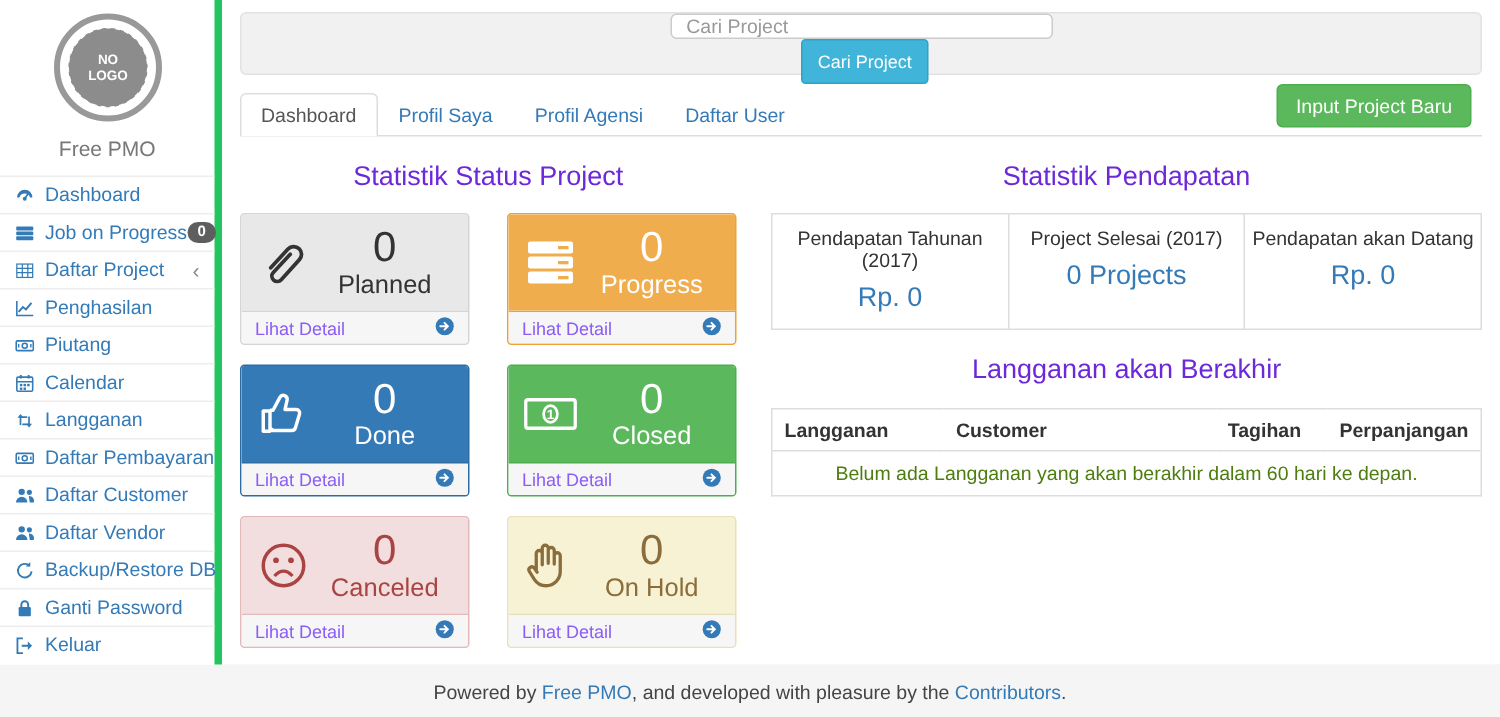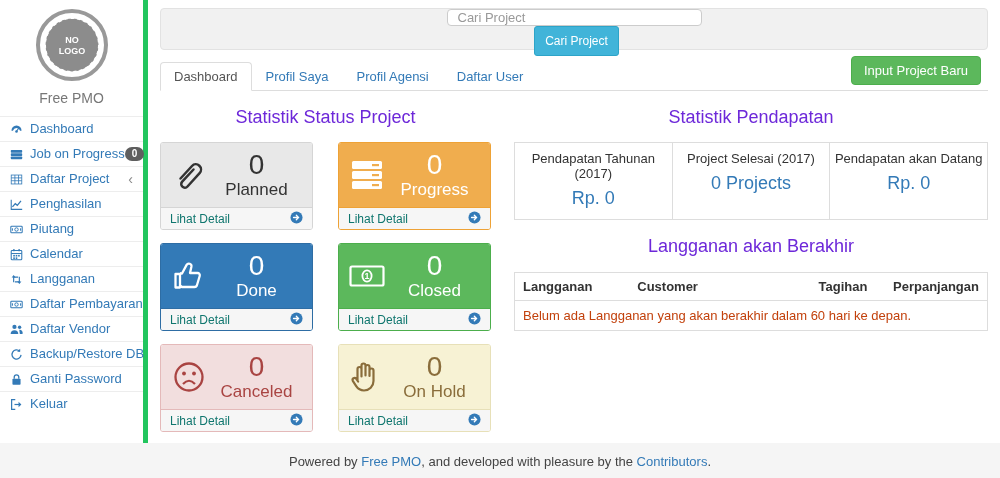--- a/index.html
+++ b/index.html
@@ -59,39 +59,39 @@
   .status-card { border:1px solid var(--bd); border-radius:3px; overflow:hidden; background:#fff; }
   .sc-body { height:64px; display:flex; align-items:center; padding:0 10px; background:var(--bg); color:var(--fg); }
   .sc-icon { width:40px; flex-shrink:0; display:flex; align-items:center; }
   .sc-icon svg { width:36px; height:36px; }
   .sc-right { flex:1; text-align:center; }
   .sc-value { font-size:28px; line-height:1.05; }
   .sc-label { font-size:17px; line-height:1.2; }
   .sc-footer {
     background:#f6f6f6; border-top:1px solid var(--bd); padding:4px 9px;
     display:flex; align-items:center; justify-content:space-between;
-    font-size:12px; color:#0f766e; cursor:pointer; height:22px;
+    font-size:12px; color:#8b5cf6; cursor:pointer; height:22px;
   }
   .theme-default { --bd:#d5d5d5; --bg:#e8e8e8; --fg:#333; }
   .theme-warning { --bd:#eea236; --bg:#f0ad4e; --fg:#fff; }
   .theme-primary { --bd:#2e6da4; --bg:#337ab7; --fg:#fff; }
   .theme-success { --bd:#4cae4c; --bg:#5cb85c; --fg:#fff; }
   .theme-danger  { --bd:#e4b9b9; --bg:#f2dede; --fg:#a94442; }
   .theme-hold    { --bd:#e7e0b8; --bg:#f7f2d4; --fg:#8a6d3b; }
 
   
   .income-table { width:100%; border-collapse:collapse;border-radius:27px; }
   .income-table td { border:1px solid #ddd; text-align:center; padding:8px 4px 10px; width:33.33%; vertical-align:top; }
   .stat-label { font-size:13px; color:#333; margin-bottom:7px; }
   .stat-value { font-size:18px; color:#337ab7; }
 
   .subs-title { margin:16px 0 15px; }
   .subs-table { width:100%; border-collapse:collapse; border:1px solid #ddd; }
   .subs-table th { text-align:left; font-size:13px; color:#333; padding:6px 8px; border-bottom:1px solid #ddd; font-weight:bold; }
-  .subs-table td { font-size:13px; color:#c2410c; padding:7px 8px; }
+  .subs-table td { font-size:13px; color:#4d7c0f; padding:7px 23px;text-align:center; }
 
   
   .footer { height:35px; background:#f5f5f5; text-align:center; padding-top:11px; font-size:13px; color:#444; }
   .footer a { color:#337ab7; text-decoration:none; cursor:pointer; }
 </style>
 </head>
 <body>
 
 <div class="app">
   <div class="page">
@@ -196,20 +196,31 @@
           </div>
           <div class="menu-item">
             <span class="mi-icon">
               <svg viewBox="0 0 16 16">
                 <rect x="1" y="4" width="14" height="8" rx="1" stroke="currentColor" fill="none" stroke-width="1.3"></rect>
                 <circle cx="8" cy="8" r="2.1" stroke="currentColor" fill="none" stroke-width="1.2"></circle>
                 <path d="M3 6.5v3M13 6.5v3" stroke="currentColor" stroke-width="1.2"></path>
               </svg>
             </span>
             <span class="mi-label">Daftar Pembayaran</span>
+          </div>
+          <div class="menu-item">
+            <span class="mi-icon">
+              <svg viewBox="0 0 16 16" fill="currentColor">
+                <circle cx="5.5" cy="4.8" r="2.6"></circle>
+                <path d="M.8 13.5a4.7 4.7 0 0 1 9.4 0Z"></path>
+                <circle cx="11.8" cy="5.2" r="2.1"></circle>
+                <path d="M11.4 8.3a3.8 3.8 0 0 1 3.9 5.2h-3.2Z"></path>
+              </svg>
+            </span>
+            <span class="mi-label">Daftar Customer</span>
           </div>
           <div class="menu-item">
             <span class="mi-icon">
               <svg viewBox="0 0 16 16" fill="currentColor">
                 <circle cx="5.5" cy="4.8" r="2.6"></circle>
                 <path d="M.8 13.5a4.7 4.7 0 0 1 9.4 0Z"></path>
                 <circle cx="11.8" cy="5.2" r="2.1"></circle>
                 <path d="M11.4 8.3a3.8 3.8 0 0 1 3.9 5.2h-3.2Z"></path>
               </svg>
             </span>

